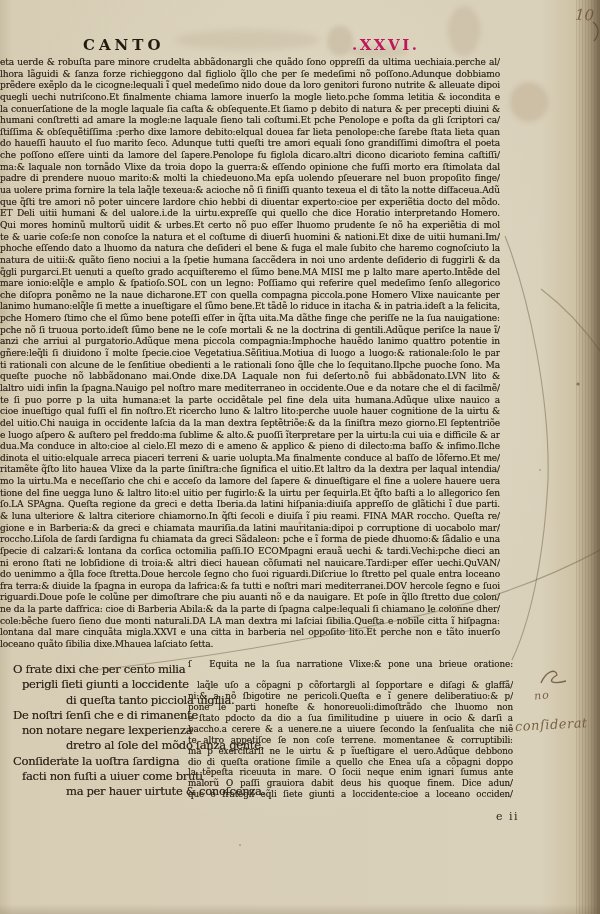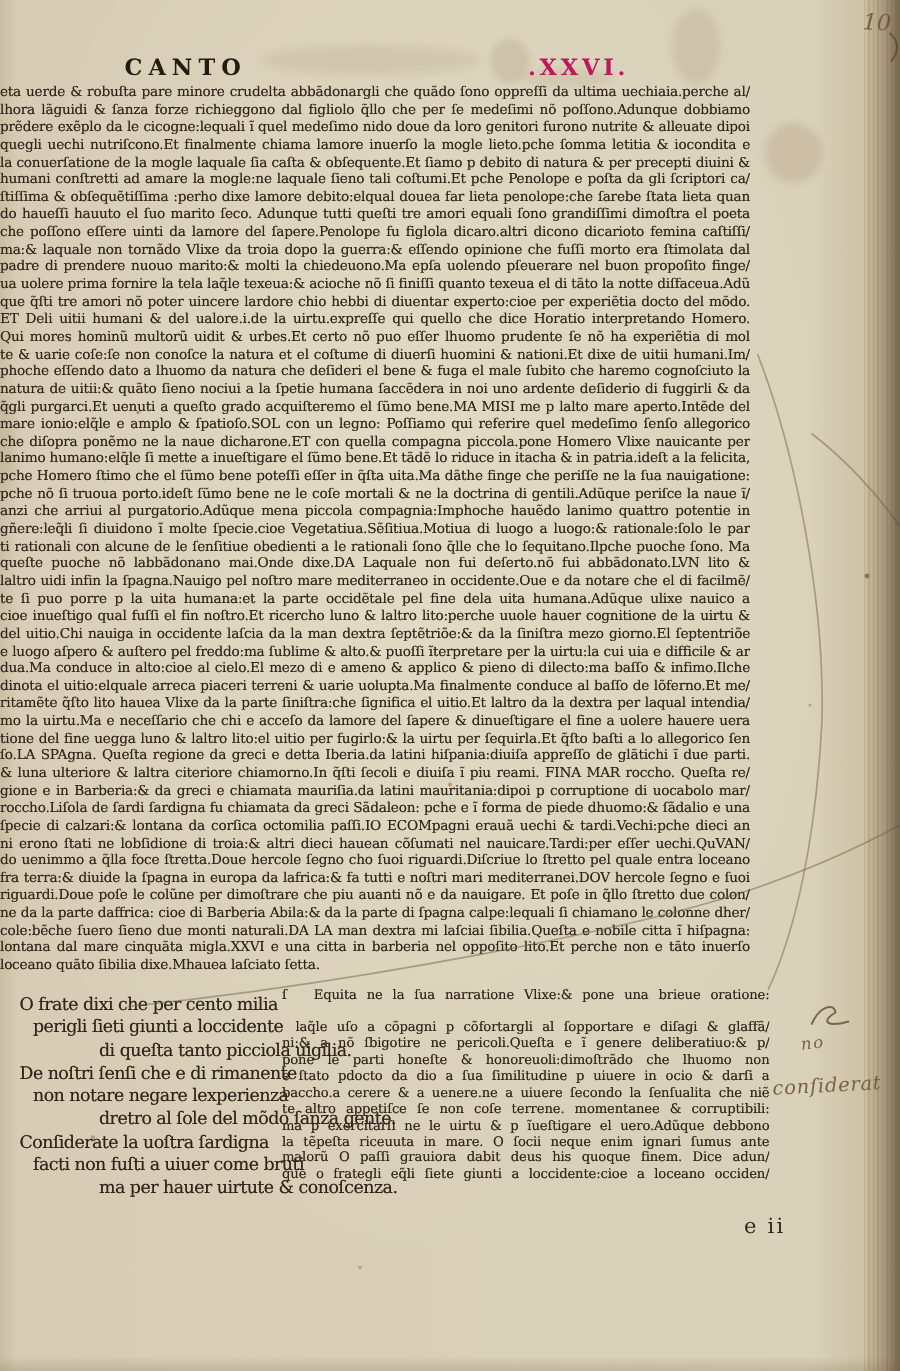--- a/index.html
+++ b/index.html
@@ -57,21 +57,21 @@
   .comm-block{
     position:absolute;left:188px;top:659px;width:325px;
     font-size:8.8px;letter-spacing:-0.1px;
     text-shadow:0 0 .4px rgba(45,34,22,.55);
   }
   .cline{height:10.95px;line-height:11.1px;overflow:hidden;text-align:justify;}
   .cline::after{content:"";display:inline-block;width:100%;height:0;}
   .cline .pilcrow{display:inline-block;margin-right:18px;}
   .cline.ind{padding-left:9px;margin-top:10px;}
   .signature{
-    position:absolute;left:496px;top:810px;font-size:14px;letter-spacing:1.5px;
+    position:absolute;left:496px;top:810px;font-size:11px;letter-spacing:1.5px;
     color:#33281b;
   }
   
   .marg{position:absolute;color:#6b5336;font-style:italic;opacity:.88;}
   .marg-no{left:534px;top:689px;font-size:11px;transform:rotate(-6deg);letter-spacing:1px;}
   .marg-considerat{left:515px;top:717px;font-size:13px;transform:rotate(-3deg);letter-spacing:.5px;white-space:nowrap;}
   
   .ghost{position:absolute;border-radius:50%;pointer-events:none;}
   .g1{left:175px;top:30px;width:145px;height:20px;background:rgba(140,115,82,.13);filter:blur(3px);}
   .g2{left:327px;top:26px;width:26px;height:30px;background:rgba(140,115,82,.18);filter:blur(2px);}
@@ -163,20 +163,21 @@
 
 <div class="comm-block">
     <div class="cline"><span class="pilcrow">ſ</span>Equita ne la ſua narratione Vlixe:&amp; pone una brieue oratione:</div>
     <div class="cline ind">laq̃le uſo a cõpagni p cõfortargli al ſopportare e diſagi &amp; glaffã/</div>
     <div class="cline">ni:&amp; a nõ ſbigotire ne pericoli.Queſta e ĩ genere deliberatiuo:&amp; p/</div>
     <div class="cline">pone le parti honeſte &amp; honoreuoli:dimoſtrãdo che lhuomo non</div>
     <div class="cline">e ſtato pdocto da dio a ſua ſimilitudine p uiuere in ocio &amp; darſi a</div>
     <div class="cline">baccho.a cerere &amp; a uenere.ne a uiuere ſecondo la ſenſualita che niẽ</div>
     <div class="cline">te altro appetiſce ſe non coſe terrene. momentanee &amp; corruptibili:</div>
     <div class="cline">ma p exercitarſi ne le uirtu &amp; p ĩueſtigare el uero.Adũque debbono</div>
+    <div class="cline">dio di queſta oratione ſimile a quello che Enea uſa a cõpagni doppo</div>
     <div class="cline">la tẽpeſta riceuuta in mare. O ſocii neque enim ignari ſumus ante</div>
     <div class="cline">malorũ O paſſi grauiora dabit deus his quoque finem. Dice adun/</div>
     <div class="cline">que o frategli eq̃li ſiete giunti a loccidente:cioe a loceano occiden/</div>
   </div>
 
 <div class="signature">e ii</div>
 
 <div class="marg marg-no">no</div>
 <div class="marg marg-considerat">conſiderat</div>
 

